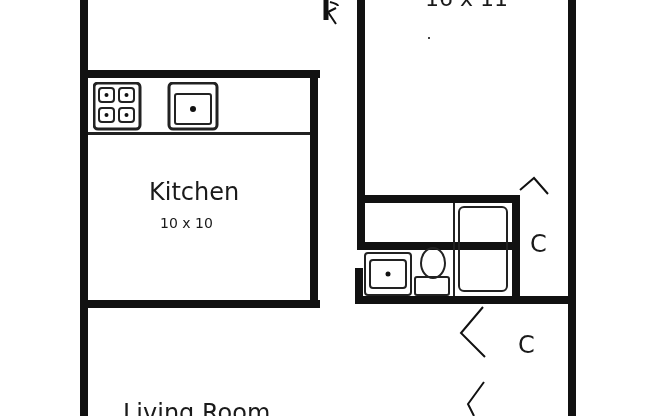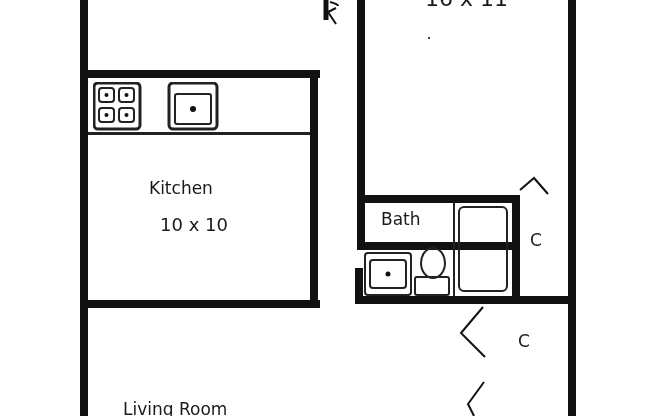--- a/index.html
+++ b/index.html
@@ -1,21 +1,21 @@
 <!DOCTYPE html>
 <html><head>
   <meta charset="utf-8">
   <style>
     html, body { margin: 0; padding: 0; background: #ffffff; }
     body { width: 652px; height: 416px; position: relative; overflow: hidden; font-family: "Liberation Sans", sans-serif; }
     .plan { position: absolute; left: 0; top: 0; width: 652px; height: 416px; }
     .wall { position: absolute; background: #111111; }
     .thin { position: absolute; background: #222222; }
-    .label { position: absolute; color: #1a1a1a; font-family: "DejaVu Sans", sans-serif; font-size: 17px; white-space: nowrap; line-height: 1; }
-    .dim { position: absolute; color: #1a1a1a; font-family: "DejaVu Sans", sans-serif; font-size: 18px; white-space: nowrap; line-height: 1; }
+    .label { position: absolute; color: #1a1a1a; font-family: "DejaVu Sans", sans-serif; font-size: 24px; white-space: nowrap; line-height: 1; }
+    .dim { position: absolute; color: #1a1a1a; font-family: "DejaVu Sans", sans-serif; font-size: 14px; white-space: nowrap; line-height: 1; }
     .fixture { position: absolute; }
   </style>
 </head>
 <body>
 
 <div class="plan">
 
   <div class="wall" style="left:80px; top:0; width:8px; height:416px;"></div>
   <div class="wall" style="left:568px; top:0; width:8px; height:416px;"></div>
 
@@ -57,21 +57,20 @@
 
   <svg class="fixture" style="left:167px; top:82px;" width="54" height="50" viewBox="0 0 54 50">
     <rect x="2" y="1" width="48" height="46" rx="4" fill="none" stroke="#222" stroke-width="3"></rect>
     <rect x="8" y="12" width="36" height="30" rx="2" fill="none" stroke="#222" stroke-width="2"></rect>
     <circle cx="26" cy="27" r="3" fill="#111"></circle>
   </svg>
 
   <div class="label" style="left:149px; top:180px;">Kitchen</div>
   <div class="dim" style="left:160px; top:216px;">10 x 10</div>
 
-  <div class="label" style="left:381px; top:211px;">Bath</div>
 
   <svg class="fixture" style="left:364px; top:252px;" width="50" height="44" viewBox="0 0 50 44">
     <rect x="1" y="1" width="46" height="42" rx="3" fill="none" stroke="#222" stroke-width="2"></rect>
     <rect x="6" y="8" width="36" height="28" rx="3" fill="none" stroke="#222" stroke-width="2"></rect>
     <circle cx="24" cy="22" r="2.5" fill="#111"></circle>
   </svg>
 
   <svg class="fixture" style="left:413px; top:243px;" width="40" height="54" viewBox="0 0 40 54">
     <ellipse cx="20" cy="20" rx="12" ry="15" fill="none" stroke="#222" stroke-width="2"></ellipse>
     <rect x="2" y="34" width="34" height="18" rx="2" fill="none" stroke="#222" stroke-width="2"></rect>

